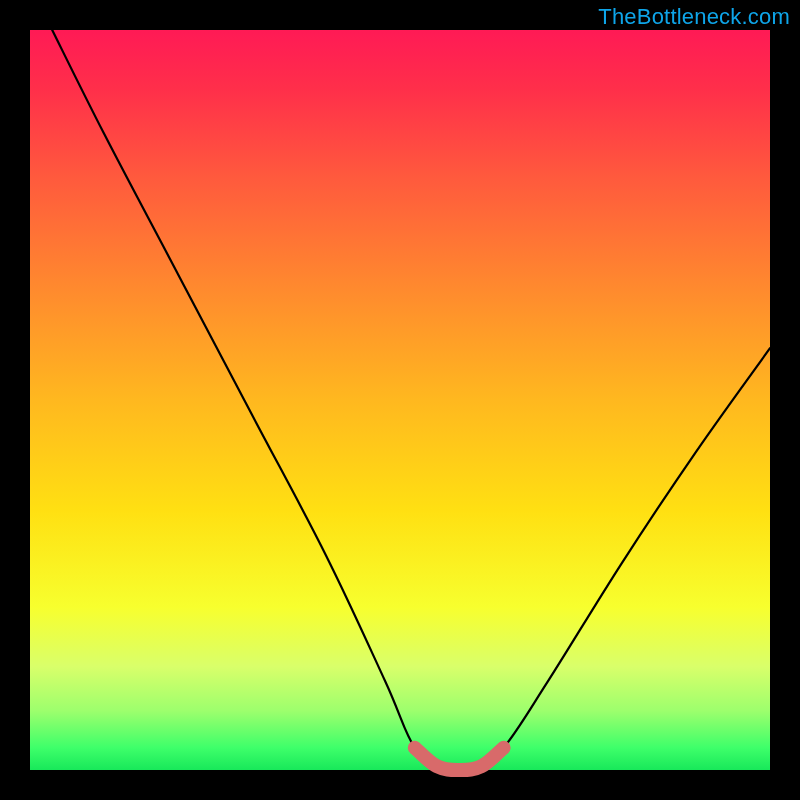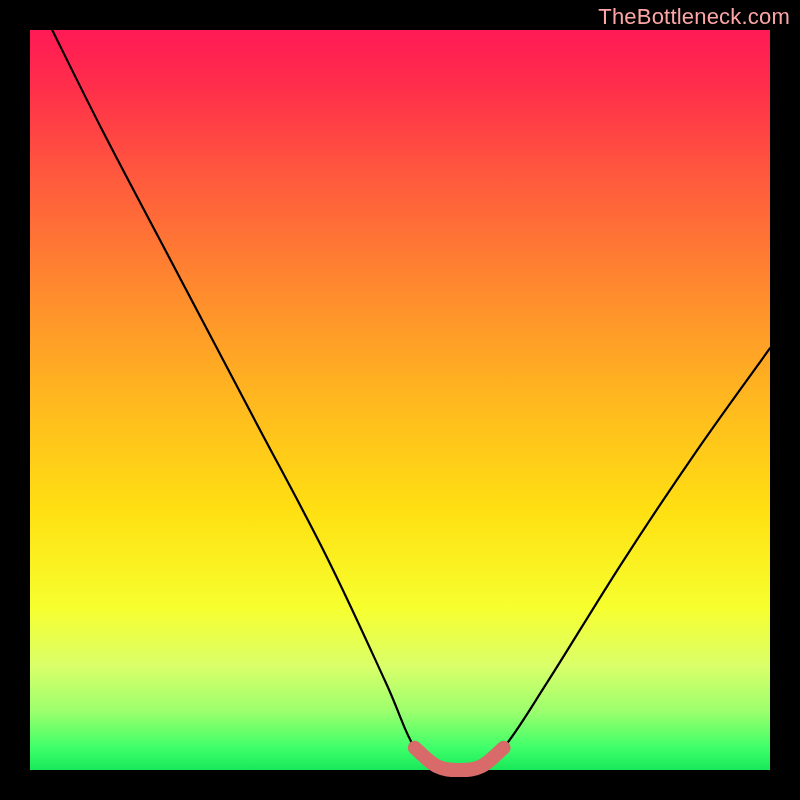--- a/index.html
+++ b/index.html
@@ -14,21 +14,21 @@
   .frame {
     position: relative;
     width: 800px;
     height: 800px;
     background: #000;
   }
   .watermark {
     position: absolute;
     top: 4px;
     right: 10px;
-    color: #fca5a5;
+    color: #0ea5e9;
     font-size: 22px;
     font-weight: 500;
     letter-spacing: 0.2px;
     z-index: 10;
   }
   
   .plot-area {
     position: absolute;
     left: 30px;
     top: 30px;

